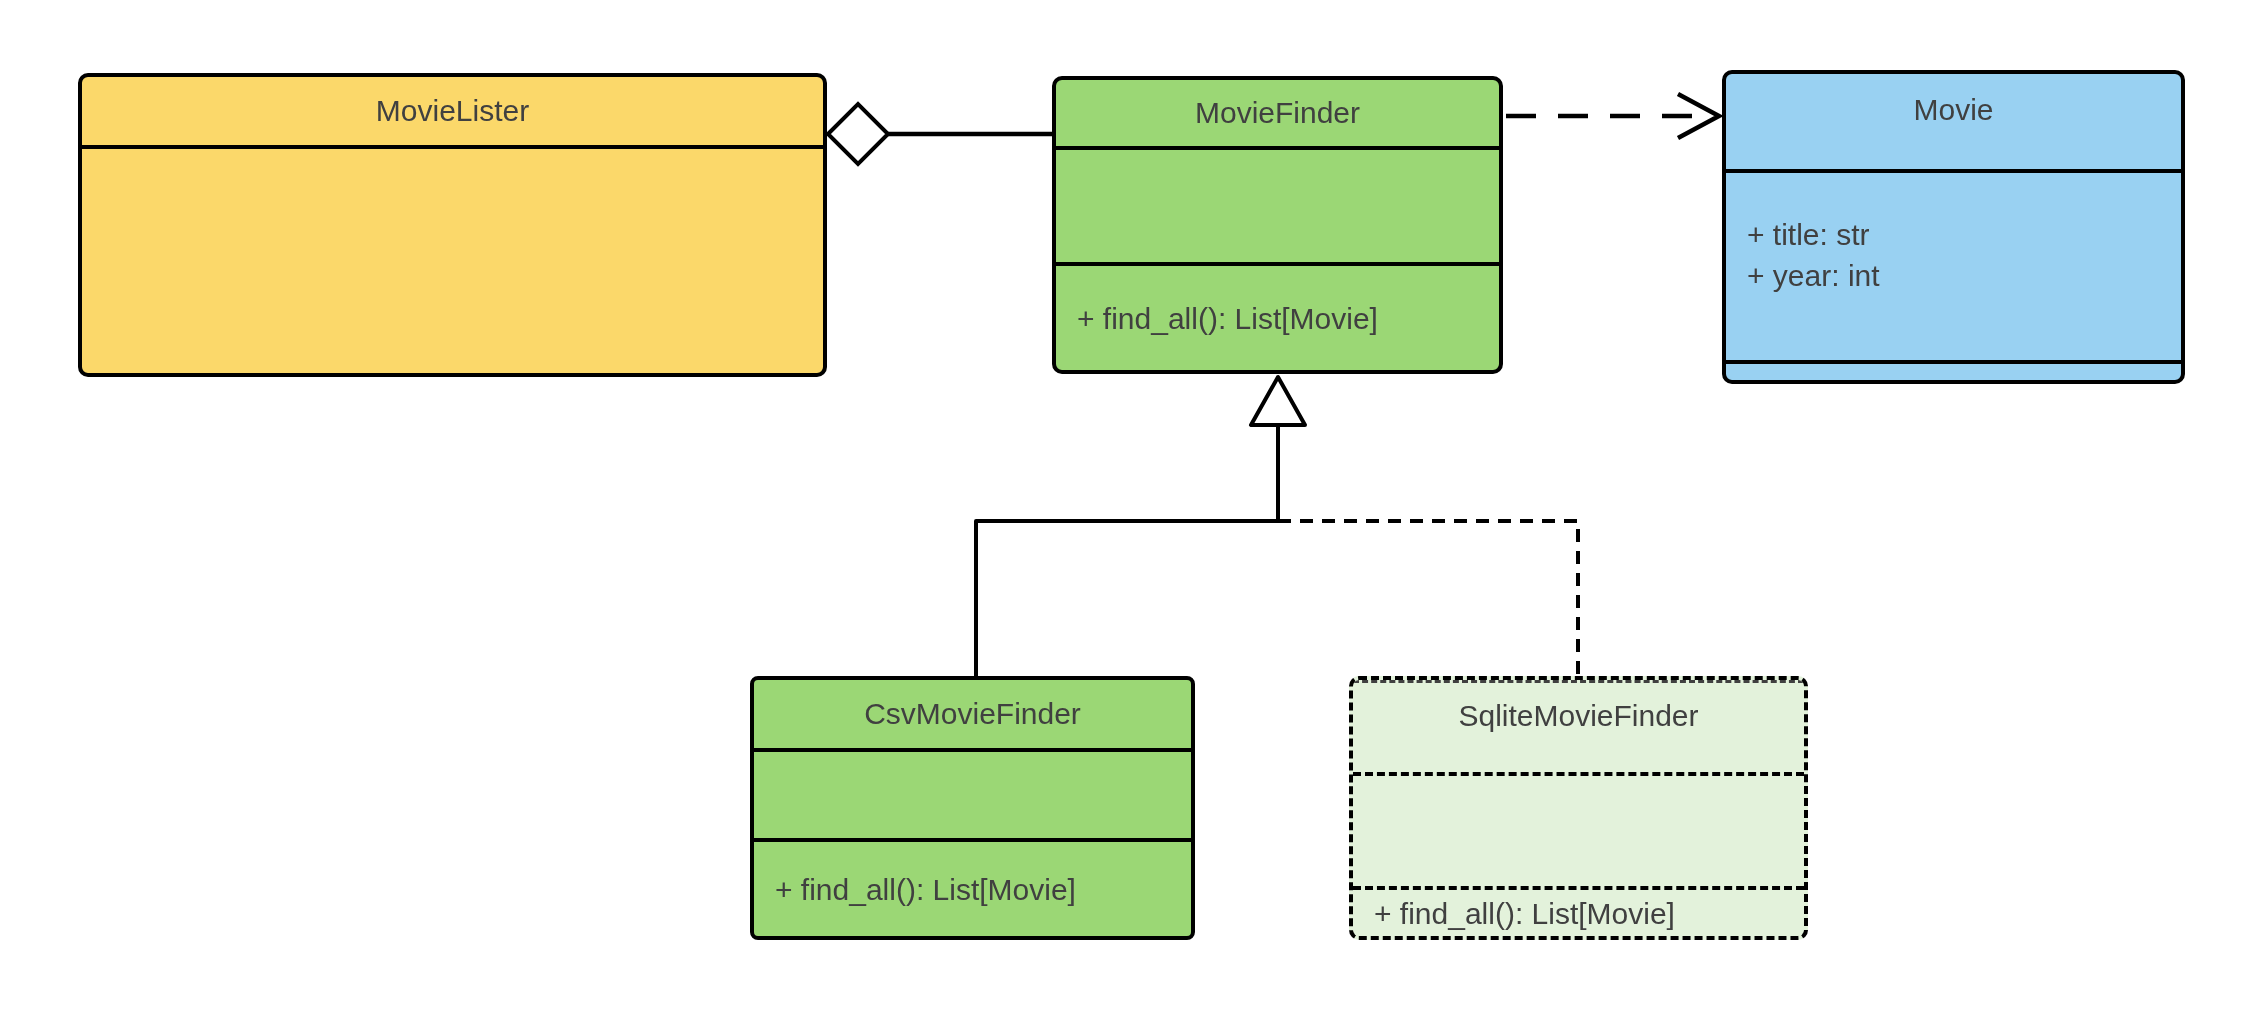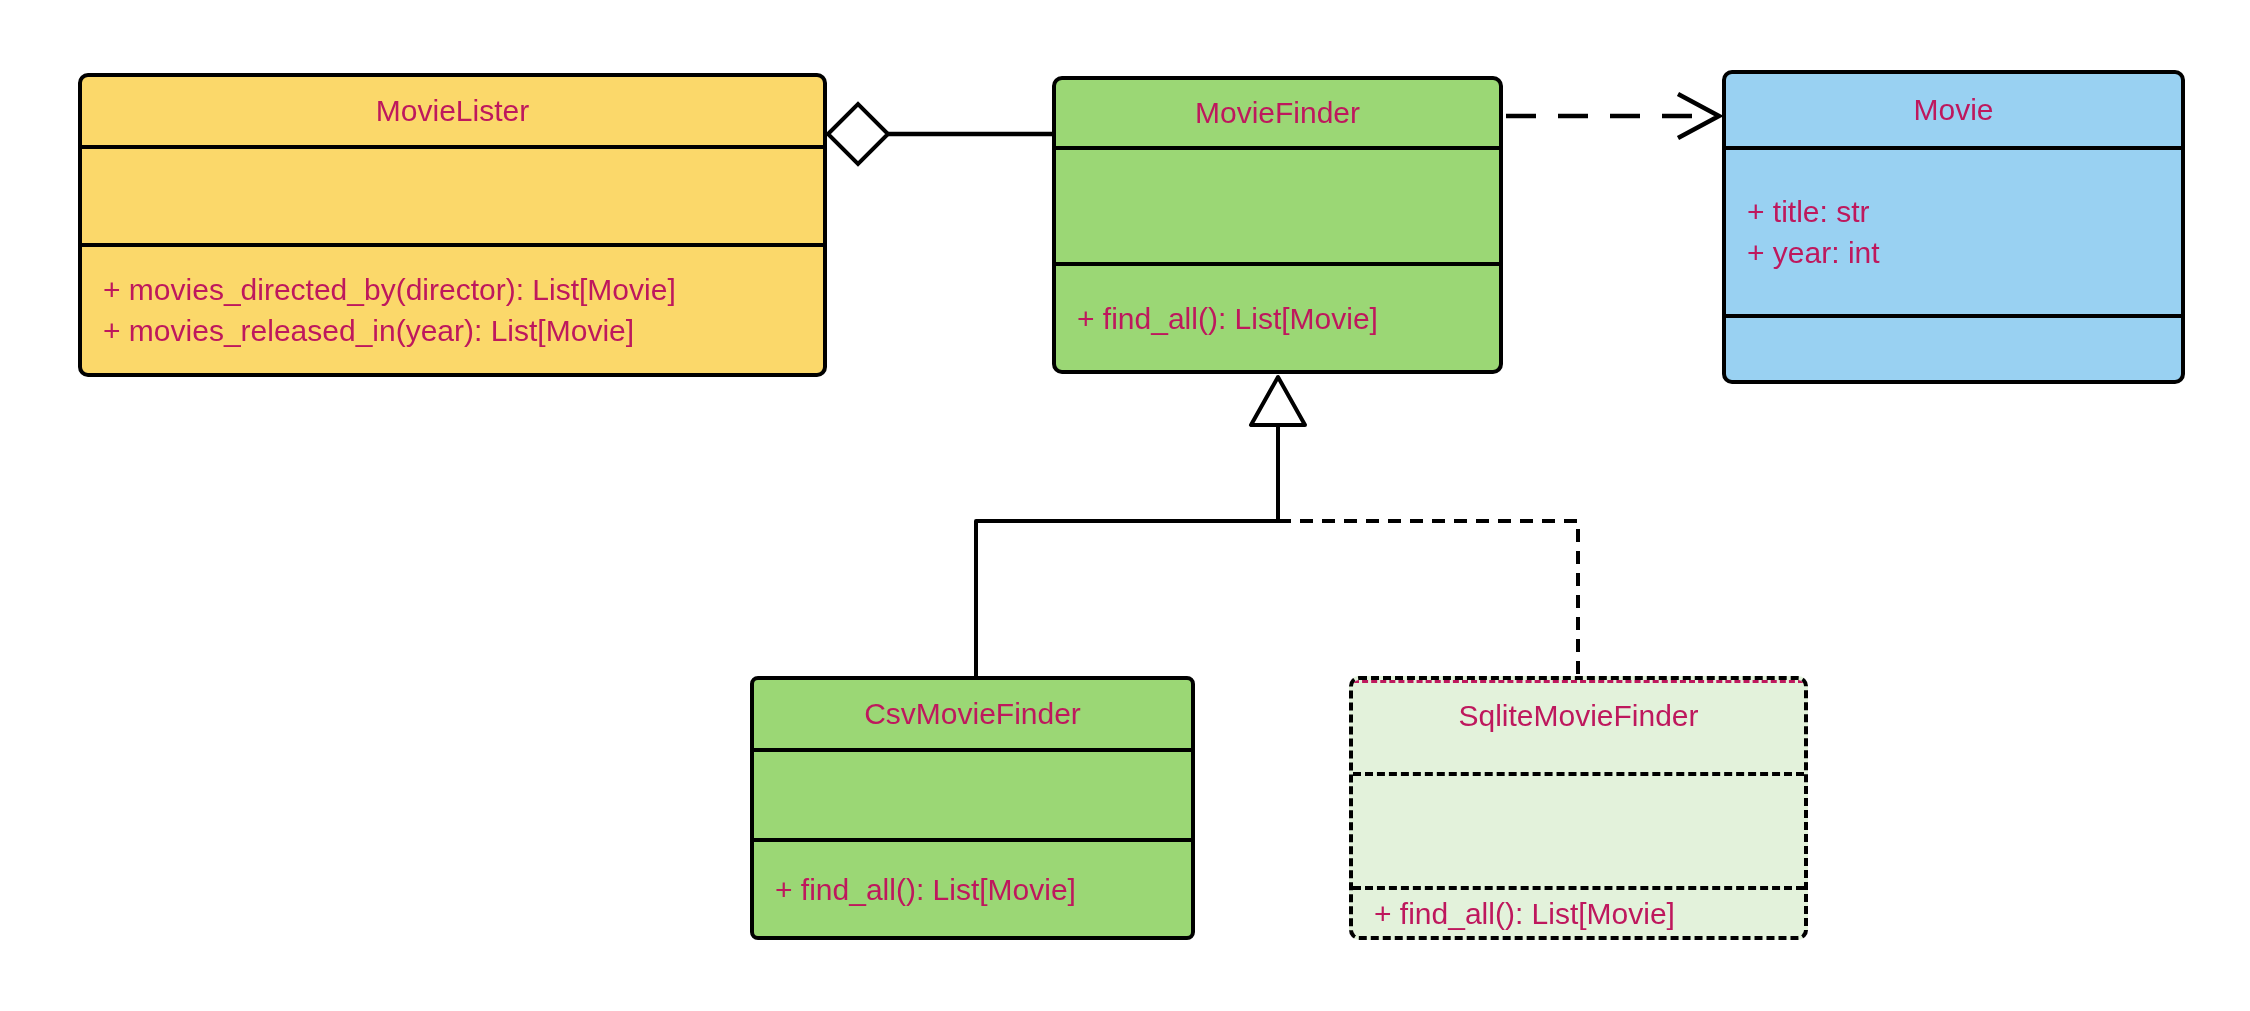--- a/index.html
+++ b/index.html
@@ -8,38 +8,38 @@
     --green-fill:#9BD775;
     --blue-fill:#99D1F2;
     --pale-green-fill:#E3F2DB;
   }
   html,body{margin:0;padding:0;background:#ffffff;}
   .canvas{
     position:relative;
     width:2250px;height:1011px;
     background:#ffffff;
     font-family:"Liberation Sans","DejaVu Sans",sans-serif;
-    color:#be185d;
+    color:#404040;
     overflow:hidden;
   }
   .edges{position:absolute;left:0;top:0;width:2250px;height:1011px;pointer-events:none;}
   .edges line,.edges path,.edges polyline,.edges polygon{stroke:var(--stroke);}
 
   .uml-class{
     position:absolute;
     box-sizing:border-box;
     border:4px solid var(--stroke);
     border-radius:10px;
     display:flex;
     flex-direction:column;
     overflow:hidden;
   }
   .uml-class.yellow{background:var(--yellow-fill);}
   .uml-class.green{background:var(--green-fill);}
-  .uml-class.blue{background:var(--blue-fill);}
+  .uml-class.blue{background:var(--blue-fill);gap:23px;}
   .uml-class.pale-green{background:var(--pale-green-fill);}
   .uml-class.dashed{border-style:dashed;gap:24px;}
   .uml-class.dashed .sec{border-top-style:dashed;}
 
   .sec{box-sizing:border-box;}
   .sec.title{
     display:flex;align-items:center;justify-content:center;
     font-size:30px;line-height:1;
   }
   .sec.attrs,.sec.methods{
@@ -74,24 +74,20 @@
       <path d="M 1278 521 L 1578 521 L 1578 678" fill="none" stroke-width="4" stroke-dasharray="13 9" data-name="generalization-dashed-branch-sqlitemoviefinder"></path>
       <polygon points="1278,377 1251,425 1305,425" fill="#ffffff" stroke-width="4" stroke-linejoin="round" data-name="hollow-triangle-marker"></polygon>
     </g>
   </svg>
 
   <div class="uml-class yellow" data-name="class-box-movielister" style="left:78px;top:73px;width:749px;height:304px;">
     <div class="sec title" data-name="class-title-movielister">
       <span data-name="class-name-label">MovieLister</span>
     </div>
     <div class="sec attrs" style="height:98px;" data-name="class-attributes-movielister"></div>
-    <div class="sec methods" data-name="class-methods-movielister">
-      <div class="member" data-name="method-label">+ movies_directed_by(director): List[Movie]</div>
-      <div class="member" data-name="method-label">+ movies_released_in(year): List[Movie]</div>
-    </div>
   </div>
   <style>
     [data-name="class-box-movielister"] .title{height:68px;}
   </style>
 
   <div class="uml-class green" data-name="class-box-moviefinder" style="left:1052px;top:76px;width:451px;height:298px;justify-content:center;">
     <div class="sec title" style="height:66px;" data-name="class-title-moviefinder">
       <span data-name="class-name-label">MovieFinder</span>
     </div>
     <div class="sec attrs" style="height:116px;" data-name="class-attributes-moviefinder"></div>

